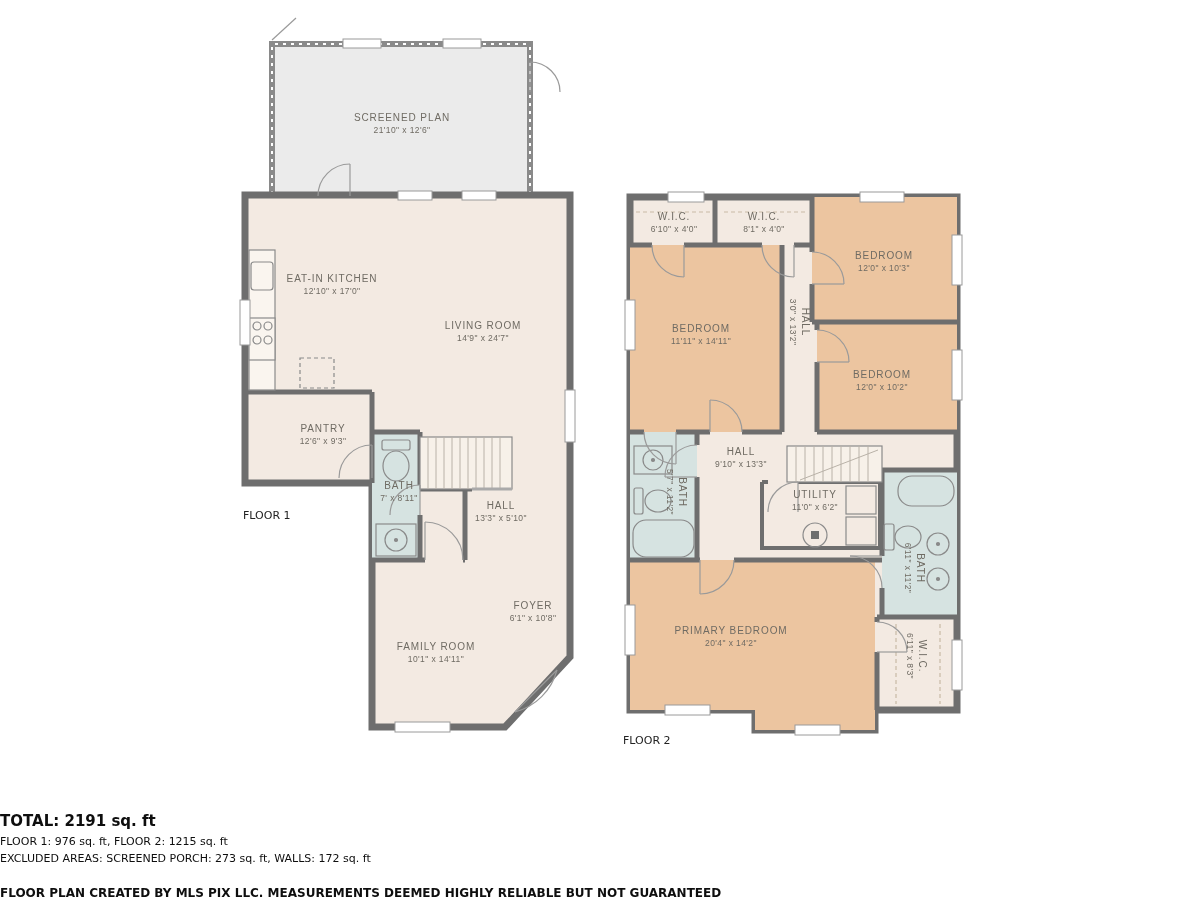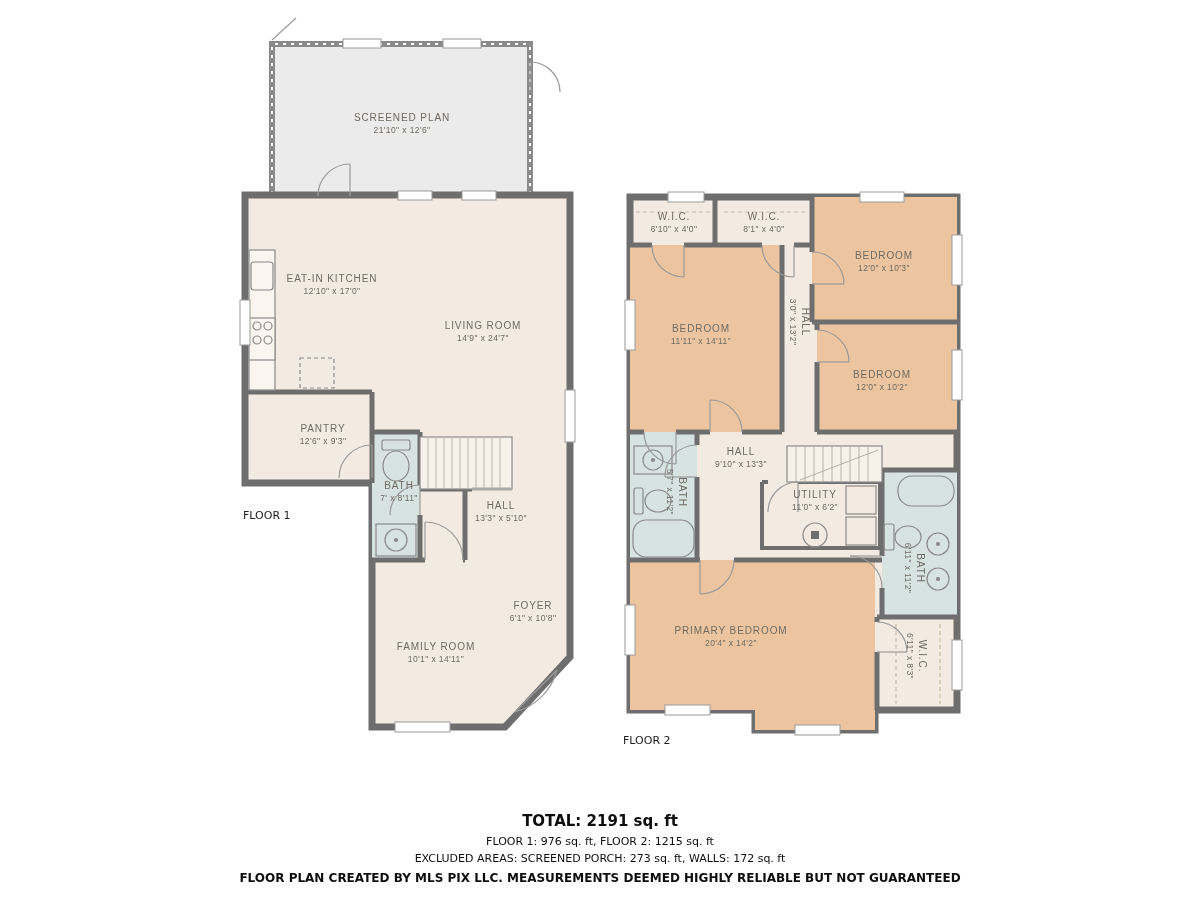--- a/index.html
+++ b/index.html
@@ -6,25 +6,25 @@
   body{width:1200px;height:900px;position:relative;overflow:hidden;
        font-family:"Liberation Sans",sans-serif;}
   .plan-svg{position:absolute;left:0;top:0;}
   .rlabel{position:absolute;transform:translate(-50%,-50%);text-align:center;
           color:#6f6b63;pointer-events:none;}
   .rlabel .rname{font-size:10px;letter-spacing:.9px;white-space:nowrap;}
   .rlabel .rdims{font-size:8.5px;letter-spacing:.4px;white-space:nowrap;margin-top:2px;}
   .rlabel.vert{transform:translate(-50%,-50%) rotate(90deg);}
   .floor-tag{position:absolute;font-family:"DejaVu Sans",sans-serif;
              font-size:11px;font-weight:normal;color:#222;}
-  .footer{position:absolute;left:0;right:0;top:812px;text-align:center;
+  .footer{position:absolute;left:0;right:0;top:812px;text-align:left;
           font-family:"DejaVu Sans",sans-serif;color:#0e0e0e;}
   .footer .total{font-size:15px;font-weight:bold;margin-bottom:3px;}
   .footer .line{font-size:11px;line-height:17px;}
-  .footer .disclaimer{font-size:12px;font-weight:bold;margin-top:4px;}
+  .footer .disclaimer{font-size:12px;font-weight:bold;margin-top:19px;}
 </style>
 </head>
 <body>
 
 <svg class="plan-svg" width="1200" height="900" viewBox="0 0 1200 900">
 
   <g>
 
     <g>
       <rect x="272" y="44" width="258" height="152" fill="#ebebeb" stroke="#8a8a8a" stroke-width="6"></rect>

